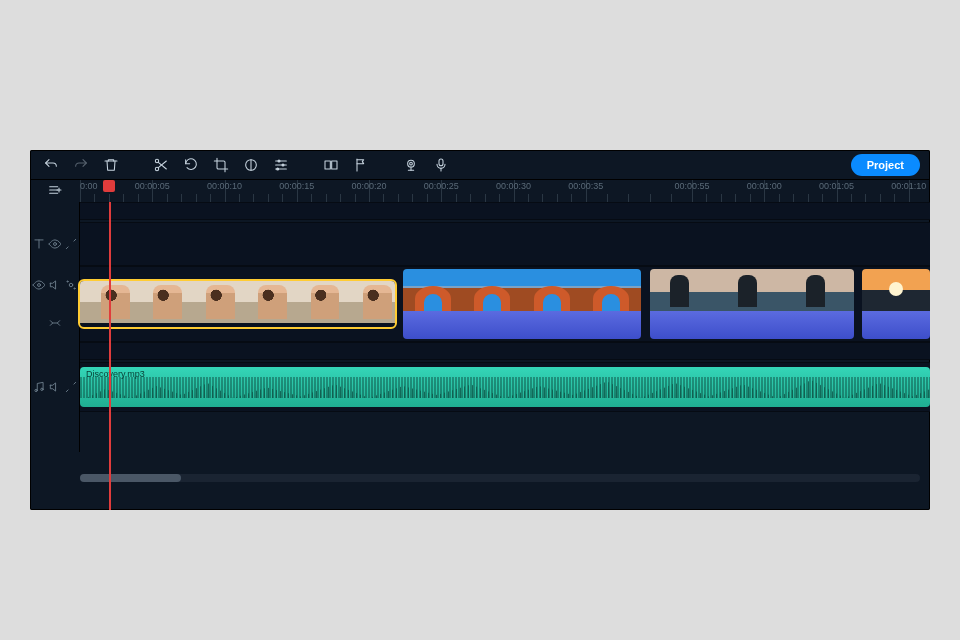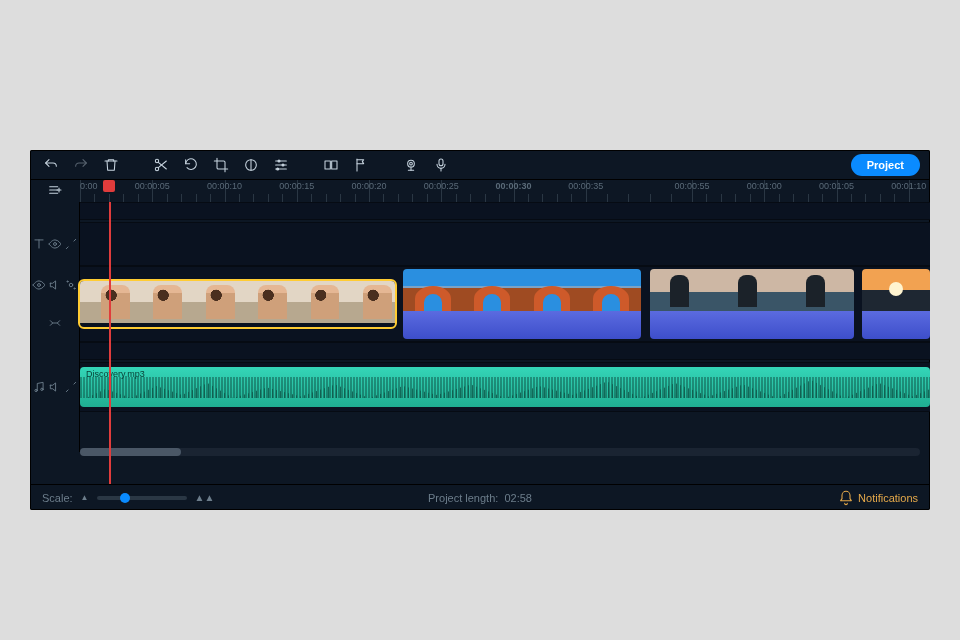--- a/index.html
+++ b/index.html
@@ -281,21 +281,21 @@
         <div class="tick minor" style="left: 37.4%;"></div>
         <div class="tick minor" style="left: 39.1%;"></div>
         <div class="tick minor" style="left: 40.8%;"></div>
         <div class="tick" style="left: 42.5%;"></div>
         <div class="tlabel" style="left: 42.5%;">00:00:25</div>
         <div class="tick minor" style="left: 44.2%;"></div>
         <div class="tick minor" style="left: 45.9%;"></div>
         <div class="tick minor" style="left: 47.6%;"></div>
         <div class="tick minor" style="left: 49.3%;"></div>
         <div class="tick" style="left: 51%;"></div>
-        <div class="tlabel" style="left: 51%; font-weight: bold;">00:00:30</div>
+        <div class="tlabel" style="left: 51%;">00:00:30</div>
         <div class="tick minor" style="left: 52.7%;"></div>
         <div class="tick minor" style="left: 54.4%;"></div>
         <div class="tick minor" style="left: 56.1%;"></div>
         <div class="tick minor" style="left: 57.8%;"></div>
         <div class="tick" style="left: 59.5%;"></div>
         <div class="tlabel" style="left: 59.5%;">00:00:35</div>
         <div class="tick minor" style="left: 62%;"></div>
         <div class="tick minor" style="left: 64.5%;"></div>
         <div class="tick minor" style="left: 67%;"></div>
         <div class="tick minor" style="left: 69.5%;"></div>
@@ -488,35 +488,14 @@
     <div class="track t-spacer">
       <div class="gutter"></div>
         <div class="lane"></div>
     </div>
 
     <div class="hscroll">
       <div class="thumb-sb"></div>
     </div>
   </div>
 
-  <div class="footer">
-    <span>Scale:</span>
-    <span style="font-size:8px;color:#6c7d8b">▲</span>
-    <div class="scale-slider">
-      <div class="knob" id="scale-knob" style="left: 32%;"></div>
-    </div>
-    <span style="font-size:10px;color:#6c7d8b">▲▲</span>
-
-    <div class="project-len">
-      <span>Project length:</span>
-      &nbsp;<span>02:58</span>
-    </div>
-
-    <div class="notif">
-      <svg viewBox="0 0 24 24">
-          <path d="M6 8a6 6 0 0112 0v5l2 3H4l2-3V8z"></path>
-          <path d="M10 20a2 2 0 004 0"></path>
-        </svg>
-      <span>Notifications</span>
-    </div>
-  </div>
 
 </div>
 
 </body></html>

